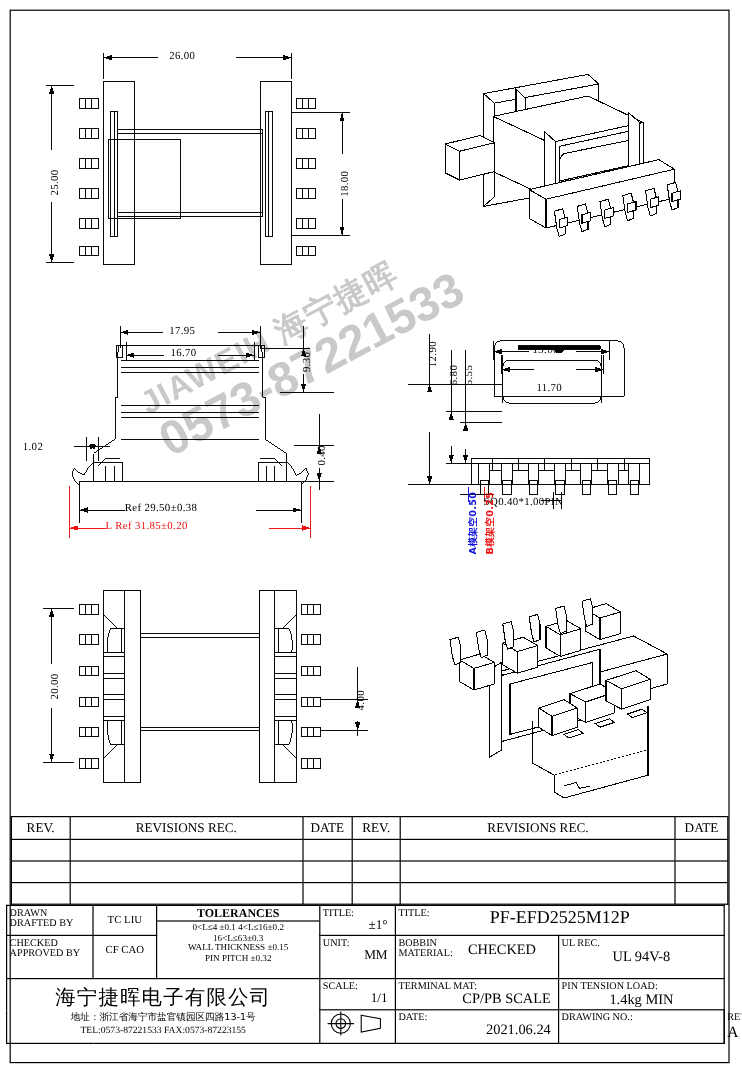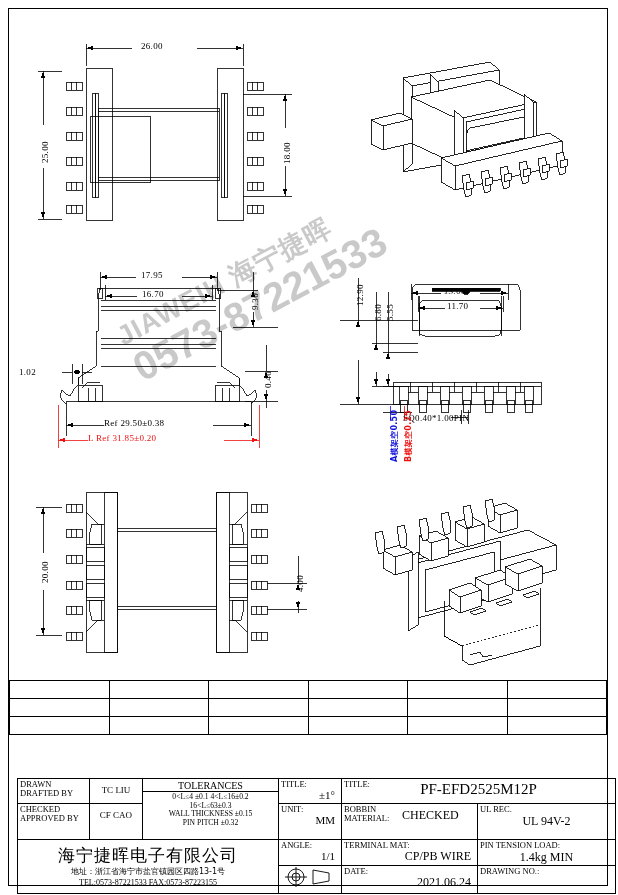--- a/index.html
+++ b/index.html
@@ -21,30 +21,30 @@
   #wm .wmline{font-family:"Liberation Sans",sans-serif;color:#c9c9c9;white-space:nowrap;font-weight:bold;}
   #wm .wm1{font-size:27px;letter-spacing:1px;}
   #wm .wm2{font-size:40px;letter-spacing:0px;margin-top:-4px;}
 
   
   #revtable{position:absolute;left:9px;top:680px;width:598px;border-collapse:collapse;}
   #revtable td{border:1px solid #000;height:17px;font-size:11px;text-align:center;
                font-family:"Liberation Serif",serif;padding:0;}
   #revtable tr.hdr td{height:18px;}
 
-  #titleblock{position:absolute;left:17px;top:754px;width:598px;border-collapse:collapse;
-              table-layout:fixed;margin-top:24px;}
+  #titleblock{position:absolute;left:5px;top:754px;width:598px;border-collapse:collapse;
+              table-layout:fixed;}
   #titleblock td{border:1px solid #000;font-size:9px;vertical-align:top;padding:1px 2px;
                  font-family:"Liberation Serif",serif;}
   .lbl{font-size:8.5px;display:block;line-height:1.05;}
   .val{display:block;text-align:right;font-size:11px;line-height:1.15;padding-right:4px;}
   .valc{display:block;text-align:center;font-size:13px;line-height:1.2;}
   .cellname{font-size:9px;text-align:center;display:block;padding-top:5px;}
   .tolline{font-size:7.6px;line-height:1.12;white-space:nowrap;text-align:center;}
-  .tolhdr{font-size:10px;text-align:center;display:block;border-bottom:1px solid #000;margin:0 -2px 1px -2px;}
+  .tolhdr{font-size:10px;text-align:center;display:block;border-bottom:1px solid #000;margin:0 -2px 1px -2px;font-weight:bold;}
   .cn-big{font-family:"DejaVu Sans",sans-serif;font-size:17px;letter-spacing:1px;display:block;
           text-align:center;padding-top:3px;}
   .cn-sm{font-family:"DejaVu Sans",sans-serif;font-size:8px;display:block;text-align:center;line-height:1.35;}
   .cn-tel{font-family:"Liberation Serif",serif;font-size:8px;display:block;text-align:center;line-height:1.3;}
   .proj{display:block;text-align:center;}
 </style>
 </head>
 <body>
 
 <div id="sheet">
@@ -508,33 +508,41 @@
 
   <div class="dim" style="left:141px;top:270px;">17.95</div>
   <div class="dim" style="left:142px;top:289px;">16.70</div>
   <div class="dim" style="left:19px;top:367px;">1.02</div>
   <div class="dim v" style="left:250px;top:310px;transform:rotate(-90deg);">9.30</div>
   <div class="dim v" style="left:263px;top:388px;transform:rotate(-90deg);">0.40</div>
   <div class="dim" style="left:104px;top:418px;">Ref 29.50±0.38</div>
   <div class="dim red" style="left:88px;top:433px;">L  Ref 31.85±0.20</div>
 
   <div class="dim" style="left:444px;top:286px;font-style:italic;">13.00</div>
-  <div class="dim" style="left:447px;top:301px;">11.70</div>
+  <div class="dim" style="left:447px;top:318px;">11.70</div>
   <div class="dim v" style="left:355px;top:306px;transform:rotate(-90deg);">12.90</div>
   <div class="dim v" style="left:373px;top:321px;transform:rotate(-90deg);">6.80</div>
   <div class="dim v" style="left:385px;top:321px;transform:rotate(-90deg);">5.55</div>
   <div class="dim" style="left:403px;top:413px;">SQ0.40*1.00PIN</div>
   <div class="dim v blue" style="left:389px;top:462px;transform:rotate(-90deg);font-family:'DejaVu Sans',sans-serif;font-size:8px;font-weight:bold;">A模架空0.50</div>
   <div class="dim v red" style="left:403px;top:462px;transform:rotate(-90deg);font-family:'DejaVu Sans',sans-serif;font-size:8px;font-weight:bold;">B模架空0.25</div>
 
   <div class="dim v" style="left:40px;top:583px;transform:rotate(-90deg);">20.00</div>
   <div class="dim v" style="left:295px;top:592px;transform:rotate(-90deg);">4.00</div>
 
   <table id="revtable">
     <tbody>
+        <tr class="hdr">
+      <td style="width:48px;">REV.</td>
+      <td style="width:195px;">REVISIONS   REC.</td>
+      <td style="width:40px;">DATE</td>
+      <td style="width:40px;">REV.</td>
+      <td style="width:230px;">REVISIONS   REC.</td>
+      <td style="width:43px;">DATE</td>
+    </tr>
     <tr>
           <td></td>
           <td></td>
           <td></td>
           <td></td>
           <td></td>
           <td></td>
         </tr>
     <tr>
           <td></td>
@@ -603,37 +611,37 @@
         <span class="lbl">UNIT:</span>
         <span class="val">MM</span>
       </td>
       <td>
         <span class="lbl">BOBBIN</span>
         <span class="lbl">MATERIAL:</span>
         <span style="position:relative;top:-15px;left:58px;font-size:12px;">CHECKED</span>
       </td>
       <td>
         <span class="lbl">UL REC.</span>
-        <span class="valc" style="font-size:12px;">UL 94V-2</span>
+        <span class="valc" style="font-size:12px;">UL 94V-8</span>
       </td>
     </tr>
 
     <tr>
       <td colspan="3" rowspan="2" style="height:46px;">
         <span class="cn-big">海宁捷晖电子有限公司</span>
         <span class="cn-sm">地址：浙江省海宁市盐官镇园区四路13-1号</span>
         <span class="cn-tel">TEL:0573-87221533 FAX:0573-87223155</span>
       </td>
       <td style="height:22px;">
-        <span class="lbl">ANGLE:</span>
+        <span class="lbl">SCALE:</span>
         <span class="val">1/1</span>
       </td>
       <td>
         <span class="lbl">TERMINAL MAT:</span>
-        <span class="val" style="font-size:12px;">CP/PB WIRE</span>
+        <span class="val" style="font-size:12px;">CP/PB SCALE</span>
       </td>
       <td>
         <span class="lbl">PIN TENSION LOAD:</span>
         <span class="valc" style="font-size:12px;">1.4kg MIN</span>
       </td>
     </tr>
 
     <tr>
       <td style="height:24px;padding:0;">
         <span class="proj">

